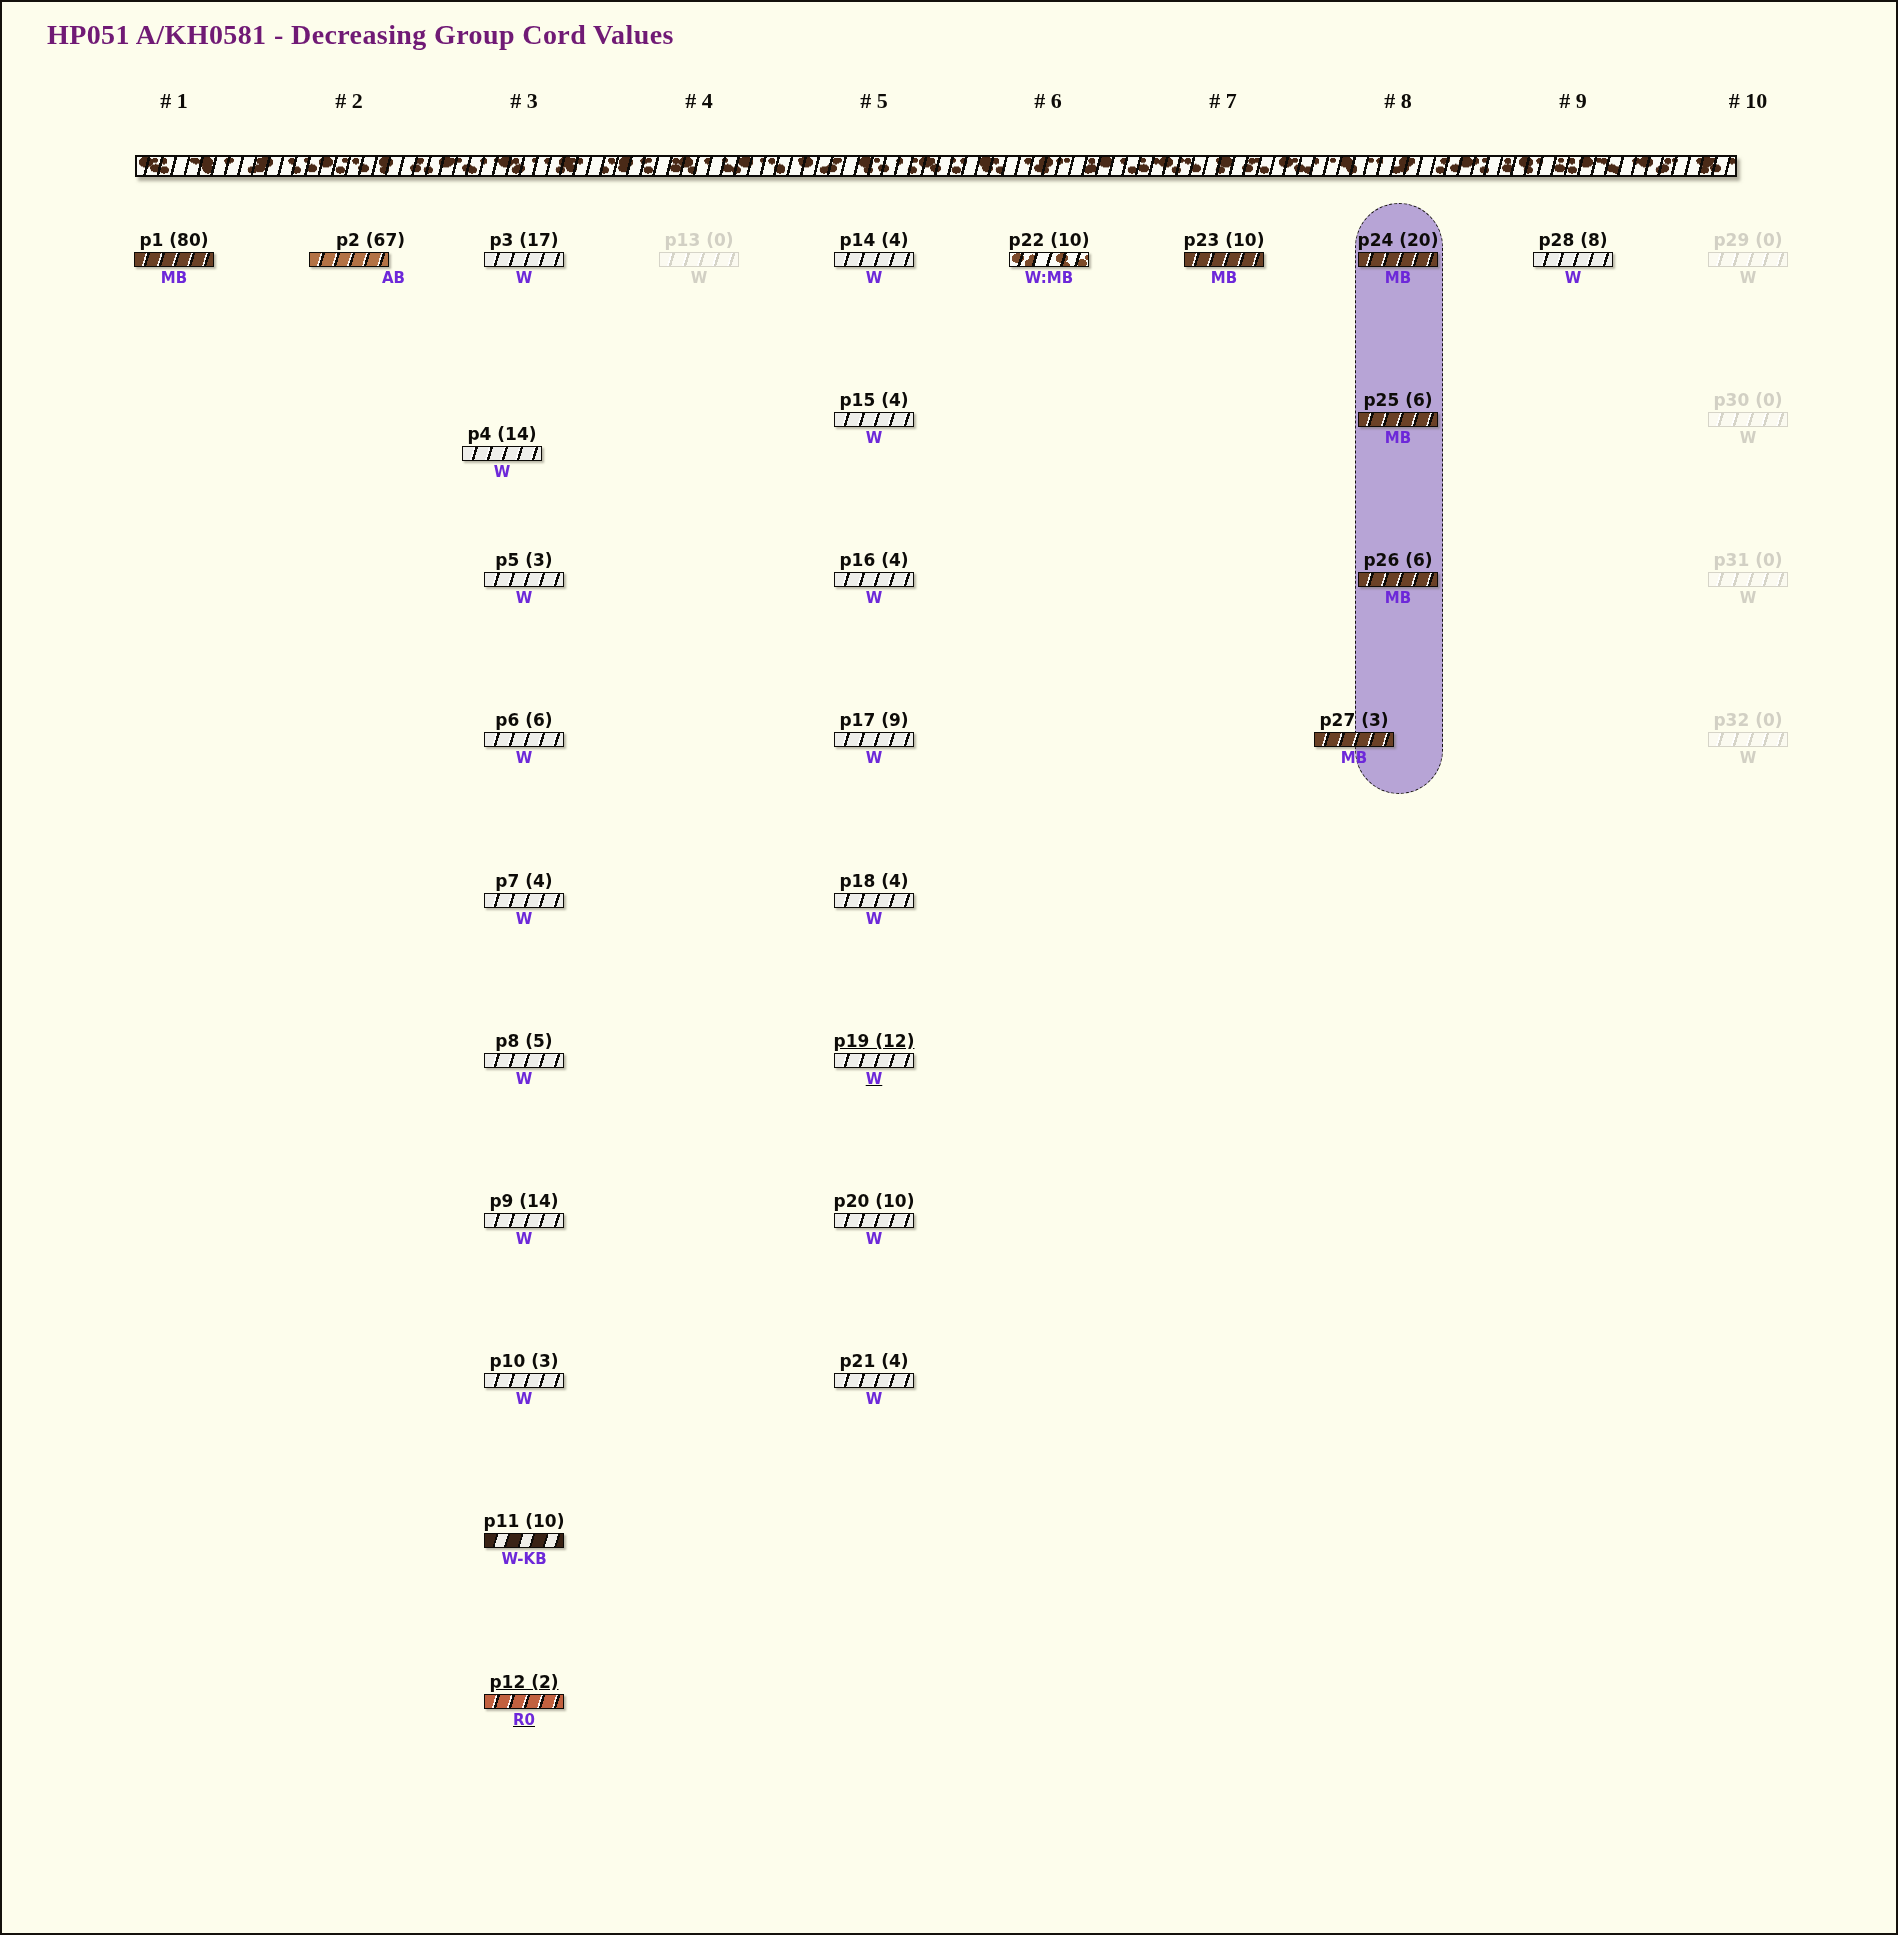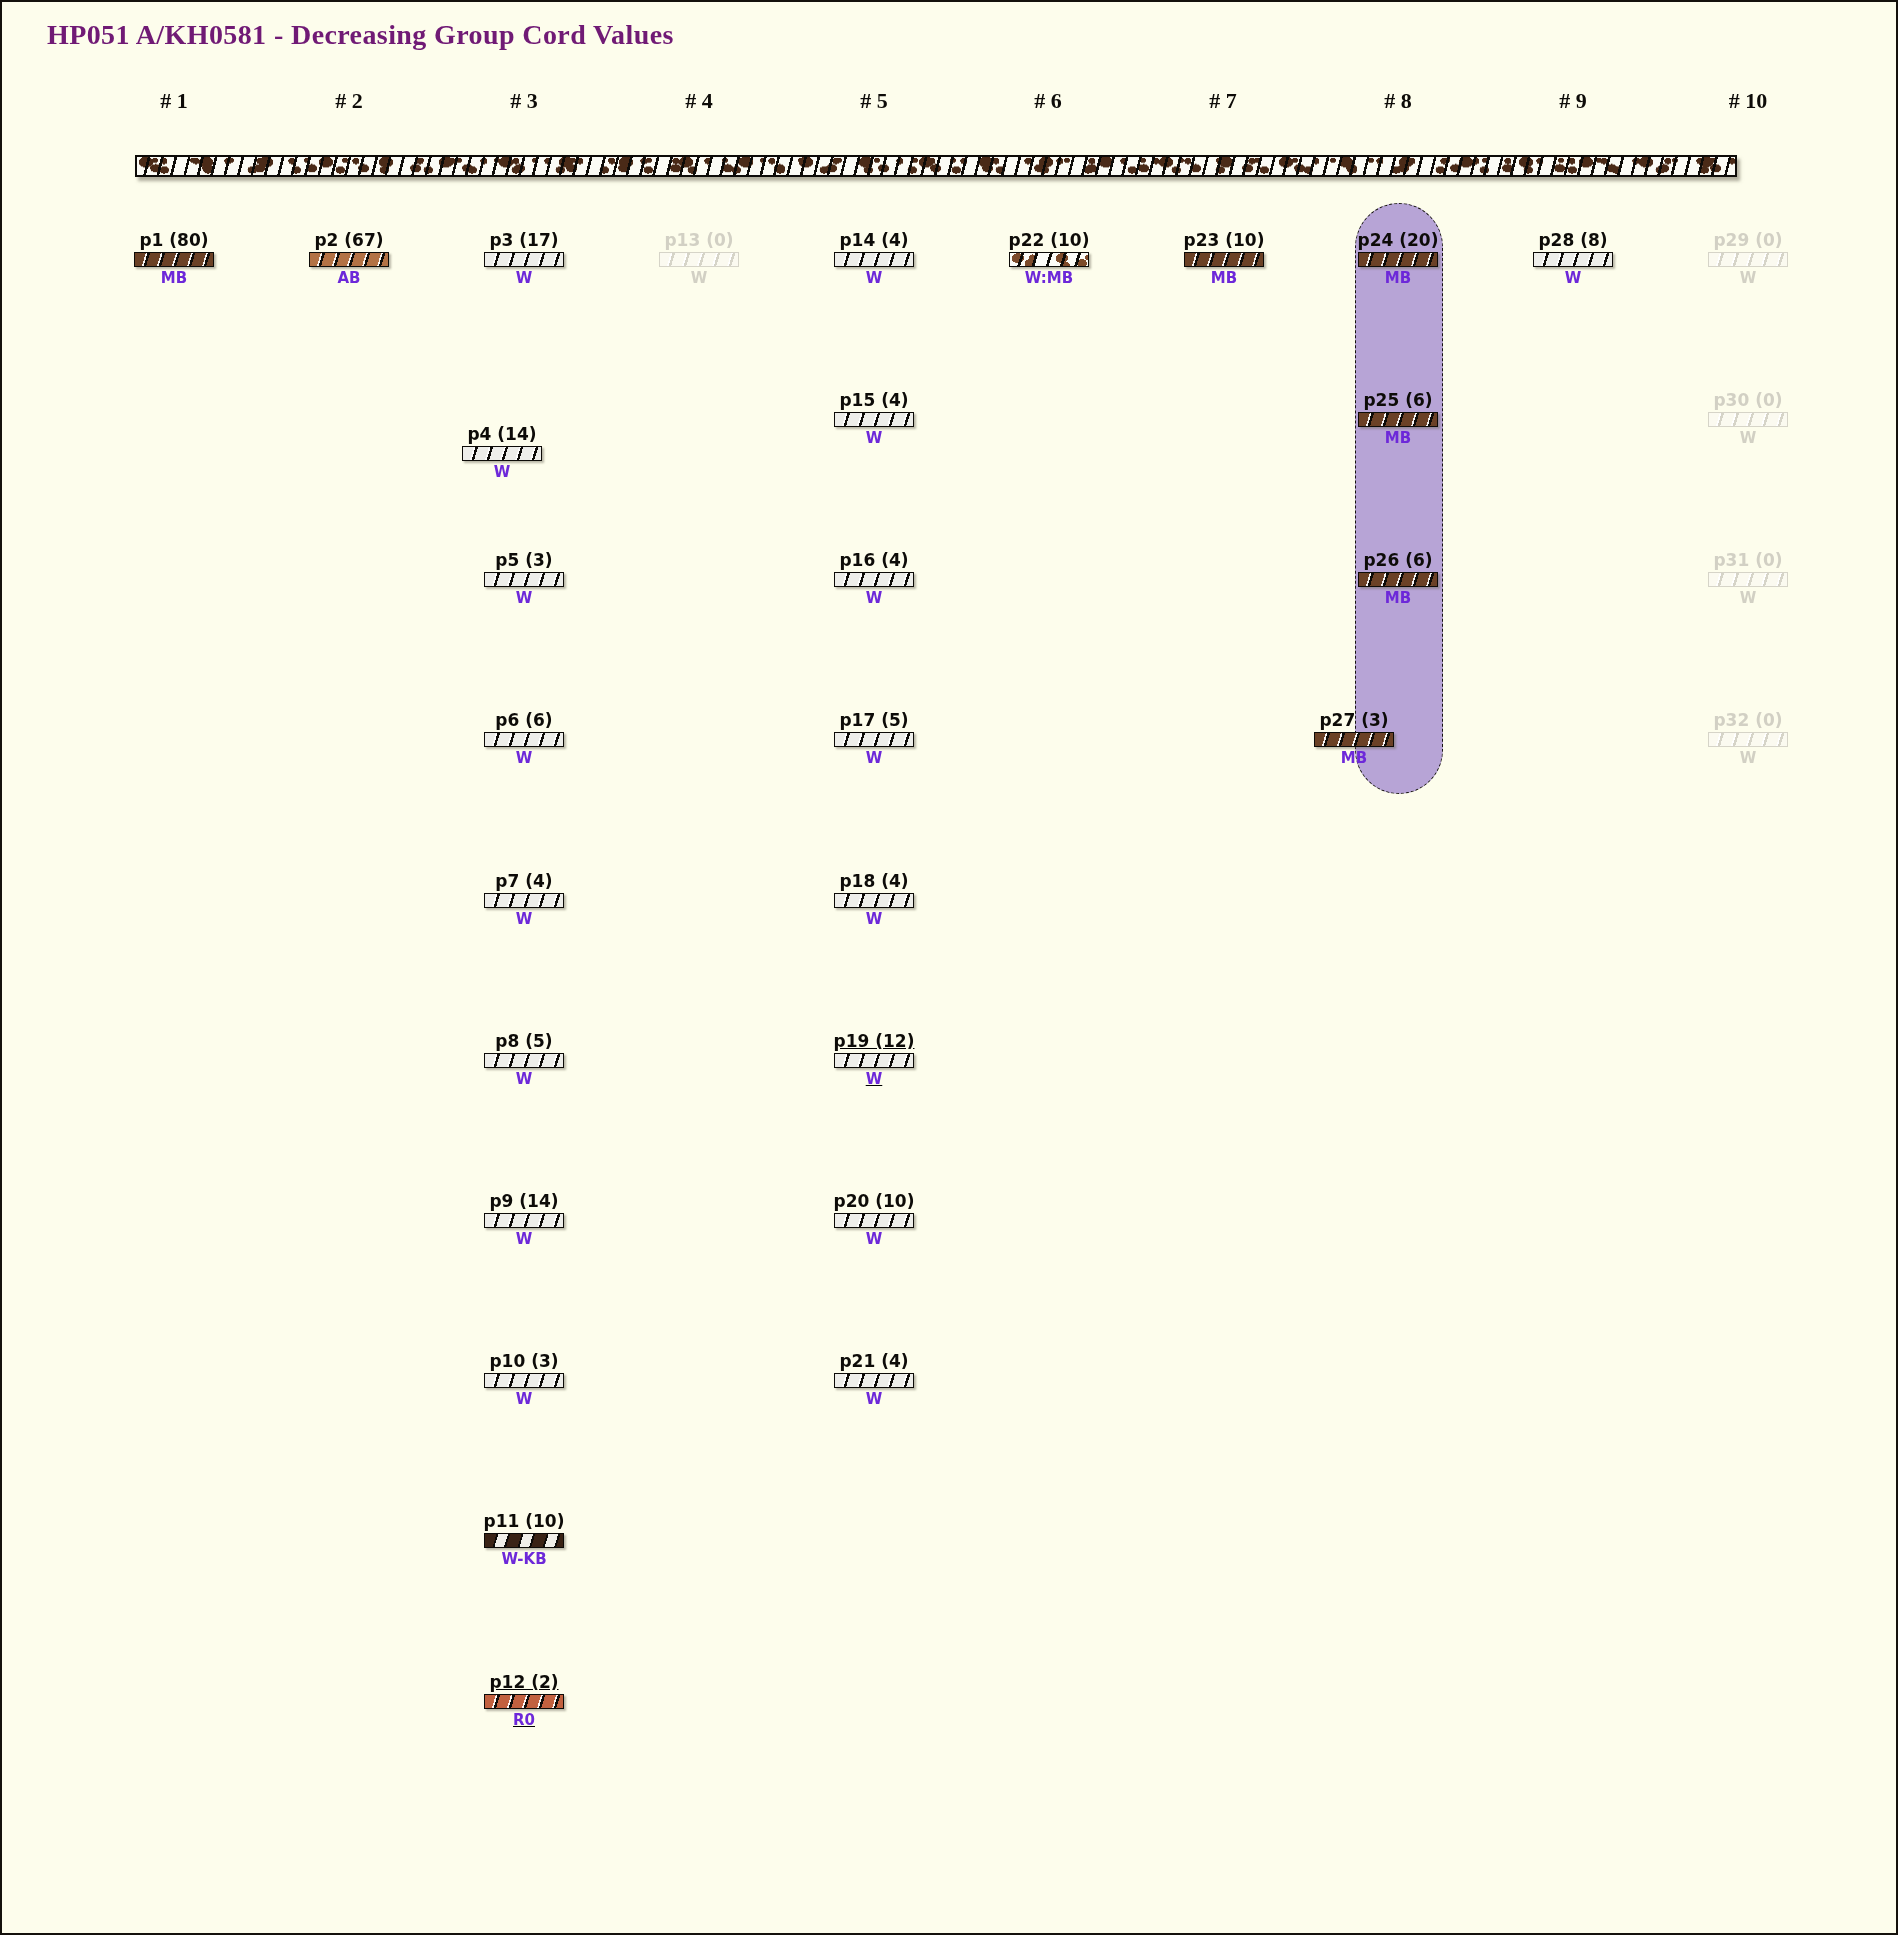--- a/index.html
+++ b/index.html
@@ -106,21 +106,21 @@
       <div class="col-header" style="left: 1746px;"># 10</div>
     </div>
   <div class="primary-band"></div>
   <div class="capsule" style="left: 1353px; background: rgb(183, 164, 214);"></div>
   <div class="cords-layer">
       <div class="cord-group" style="left: 116px; top: 228px;">
         <div class="cord-label">p1 (80)</div>
         <div class="cord s-mb"></div>
         <div class="cord-sub">MB</div>
       </div>
-      <div class="cord-group" style="left: 291px; top: 228px;">
+      <div class="cord-group" style="left: 291px; top: 228px; text-align: right;">
         <div class="cord-label">p2 (67)</div>
         <div class="cord s-ab"></div>
         <div class="cord-sub">AB</div>
       </div>
       <div class="cord-group" style="left: 466px; top: 228px;">
         <div class="cord-label">p3 (17)</div>
         <div class="cord s-w"></div>
         <div class="cord-sub">W</div>
       </div>
       <div class="cord-group" style="left: 444px; top: 388px; margin-top: 34px;">
@@ -182,21 +182,21 @@
         <div class="cord-label">p15 (4)</div>
         <div class="cord s-w"></div>
         <div class="cord-sub">W</div>
       </div>
       <div class="cord-group" style="left: 816px; top: 548px;">
         <div class="cord-label">p16 (4)</div>
         <div class="cord s-w"></div>
         <div class="cord-sub">W</div>
       </div>
       <div class="cord-group" style="left: 816px; top: 708px;">
-        <div class="cord-label">p17 (5)</div>
+        <div class="cord-label">p17 (9)</div>
         <div class="cord s-w"></div>
         <div class="cord-sub">W</div>
       </div>
       <div class="cord-group" style="left: 816px; top: 869px;">
         <div class="cord-label">p18 (4)</div>
         <div class="cord s-w"></div>
         <div class="cord-sub">W</div>
       </div>
       <div class="cord-group" style="left: 816px; top: 1029px; text-decoration: underline;">
         <div class="cord-label">p19 (12)</div>

